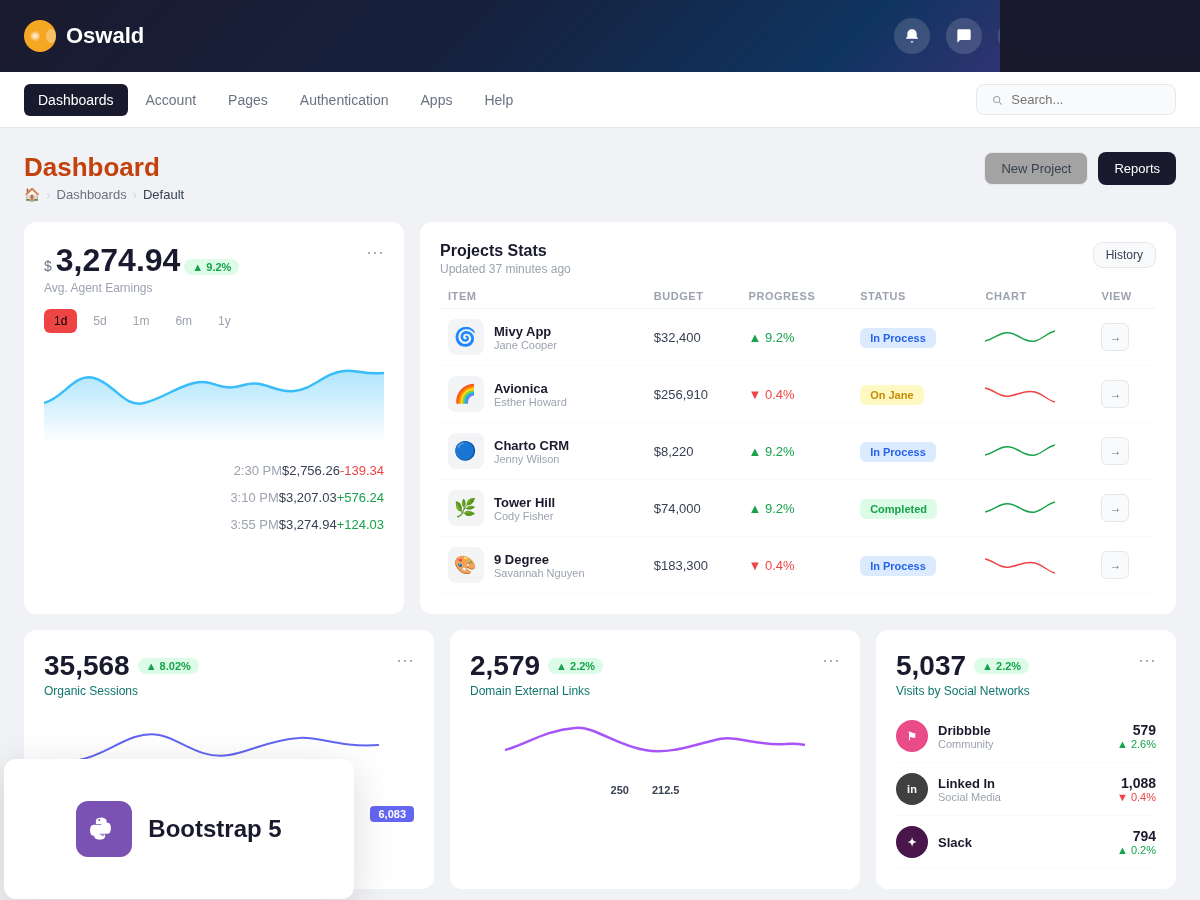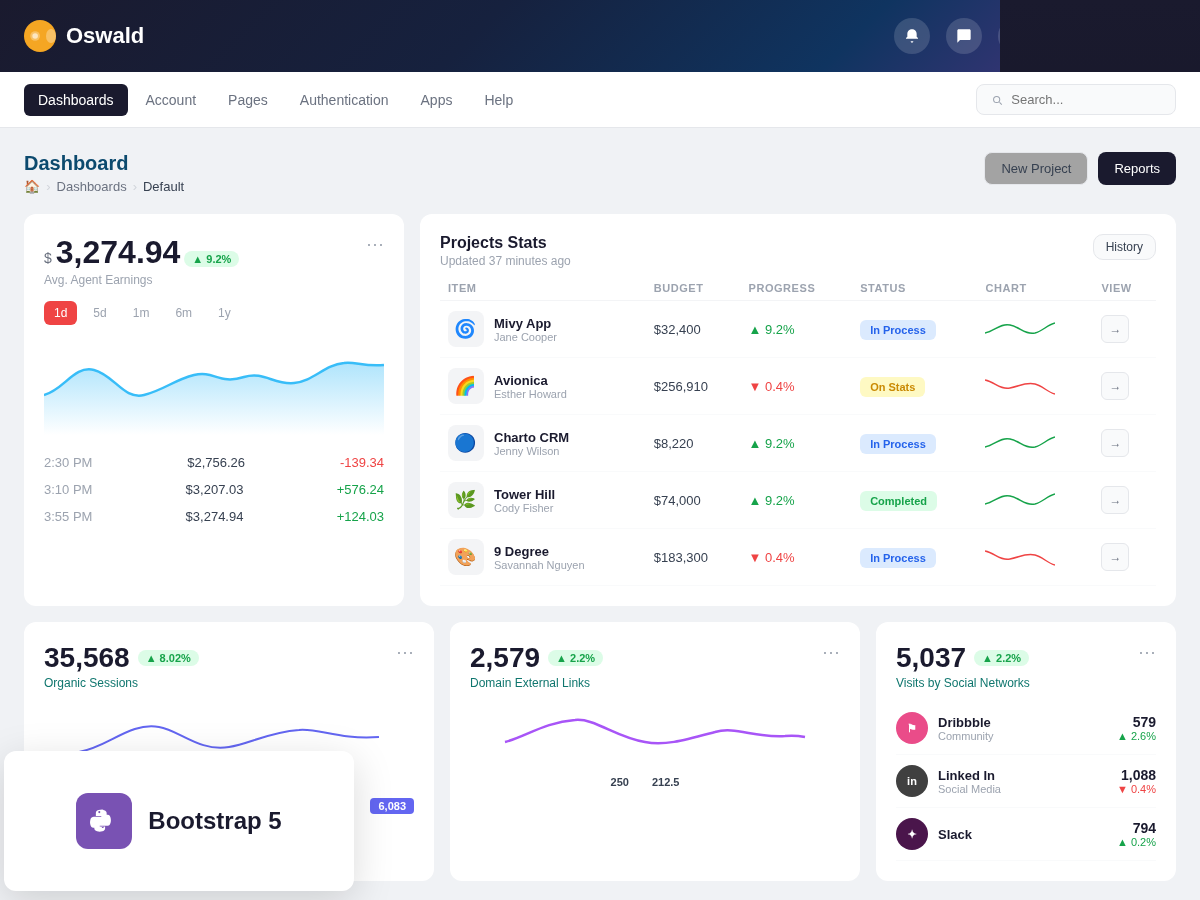--- a/index.html
+++ b/index.html
@@ -27,43 +27,43 @@
     }
     .sec-nav-links { display: flex; align-items: center; gap: 4px; }
     .sec-nav-link { padding: 8px 14px; font-size: 14px; color: #6b7280; cursor: pointer; border-radius: 6px; font-weight: 500; }
     .sec-nav-link.active { background: #1a1a2e; color: white; border-radius: 6px; }
     .search-box { display: flex; align-items: center; gap: 8px; background: #f9fafb; border: 1px solid #e5e7eb; border-radius: 8px; padding: 7px 14px; width: 200px; }
     .search-box input { border: none; background: transparent; outline: none; font-size: 13px; color: #9ca3af; width: 100%; }
 
     
     .main { padding: 24px; background: #f0f2f5; }
     .page-header { display: flex; align-items: flex-start; justify-content: space-between; margin-bottom: 20px; }
-    .page-title { font-size: 20px; font-weight: 700; color: #0c4a6e; }
+    .page-title { font-size: 26px; font-weight: 700; color: #c2410c; }
     .breadcrumb { display: flex; align-items: center; gap: 6px; font-size: 13px; color: #9ca3af; margin-top: 4px; }
     .breadcrumb-sep { color: #d1d5db; }
     .header-btns { display: flex; gap: 10px; }
     .btn-outline { background: #a3a3a3; border: 1px solid #e5e7eb; color: #374151; border-radius: 8px; padding: 8px 16px; font-size: 13px; cursor: pointer; font-weight: 500; }
     .btn-dark { background: #1a1a2e; border: none; color: white; border-radius: 8px; padding: 8px 16px; font-size: 13px; cursor: pointer; font-weight: 500; }
 
     
     .cards-row { display: flex; gap: 16px; margin-bottom: 16px; }
 
     
     .earnings-card { background: white; border-radius: 12px; padding: 20px; flex: 0 0 380px; }
     .card-amount { display: flex; align-items: baseline; gap: 4px; }
     .currency-sym { font-size: 14px; color: #6b7280; margin-top: 4px; }
     .amount-val { font-size: 32px; font-weight: 700; color: #1a1a2e; }
     .badge-green { background: #dcfce7; color: #16a34a; border-radius: 12px; padding: 2px 8px; font-size: 11px; font-weight: 600; display: flex; align-items: center; gap: 2px; }
     .card-subtitle { font-size: 12px; color: #9ca3af; margin-top: 2px; }
     .time-filters { display: flex; gap: 6px; margin: 14px 0 10px; }
     .time-btn { padding: 5px 10px; border-radius: 6px; font-size: 12px; cursor: pointer; border: none; background: transparent; color: #9ca3af; font-weight: 500; }
-    .time-btn.active { background: #ef4444; color: #ffffff; }
+    .time-btn.active { background: #ef4444; color: #000000; }
     .chart-area { height: 100px; position: relative; overflow: hidden; }
     .chart-data-rows { margin-top: 14px; }
-    .chart-data-row { display: flex; justify-content: space-between; align-items: center; padding: 6px 0; font-size: 13px; }
+    .chart-data-row { display: flex; justify-content: flex-end; align-items: center; padding: 6px 0; font-size: 13px; }
     .time-label { color: #9ca3af; }
     .amount-label { color: #374151; font-weight: 500; }
     .change-pos { color: #16a34a; }
     .change-neg { color: #ef4444; }
     .more-btn { color: #9ca3af; font-size: 18px; cursor: pointer; }
 
     
     .projects-card { background: white; border-radius: 12px; padding: 20px; flex: 1; }
     .projects-header { display: flex; justify-content: space-between; align-items: flex-start; margin-bottom: 8px; }
     .projects-title { font-size: 16px; font-weight: 700; color: #1a1a2e; }
@@ -310,21 +310,21 @@
         <div class="project-item">
           <div class="project-icon" style="background:#f3f4f6;">🌈</div>
           <div>
             <div class="project-name">Avionica</div>
             <div class="project-owner">Esther Howard</div>
           </div>
         </div>
       </td>
       <td class="budget">$256,910</td>
       <td class="progress-down">▼ 0.4%</td>
-      <td><span class="status-badge status-onhold">On Stats</span></td>
+      <td><span class="status-badge status-onhold">On Jane</span></td>
       <td>
                   <svg width="70" height="28" viewBox="0 0 70 28">
                     <path d="M0,8 C10,10 15,18 25,16 C35,14 40,10 50,12 C58,14 62,20 70,22" fill="none" stroke="#ef4444" stroke-width="1.5"></path>
                   </svg>
                 </td>
       <td>
                   <div class="view-arrow">→</div>
                 </td>
     </tr>
     <tr>

